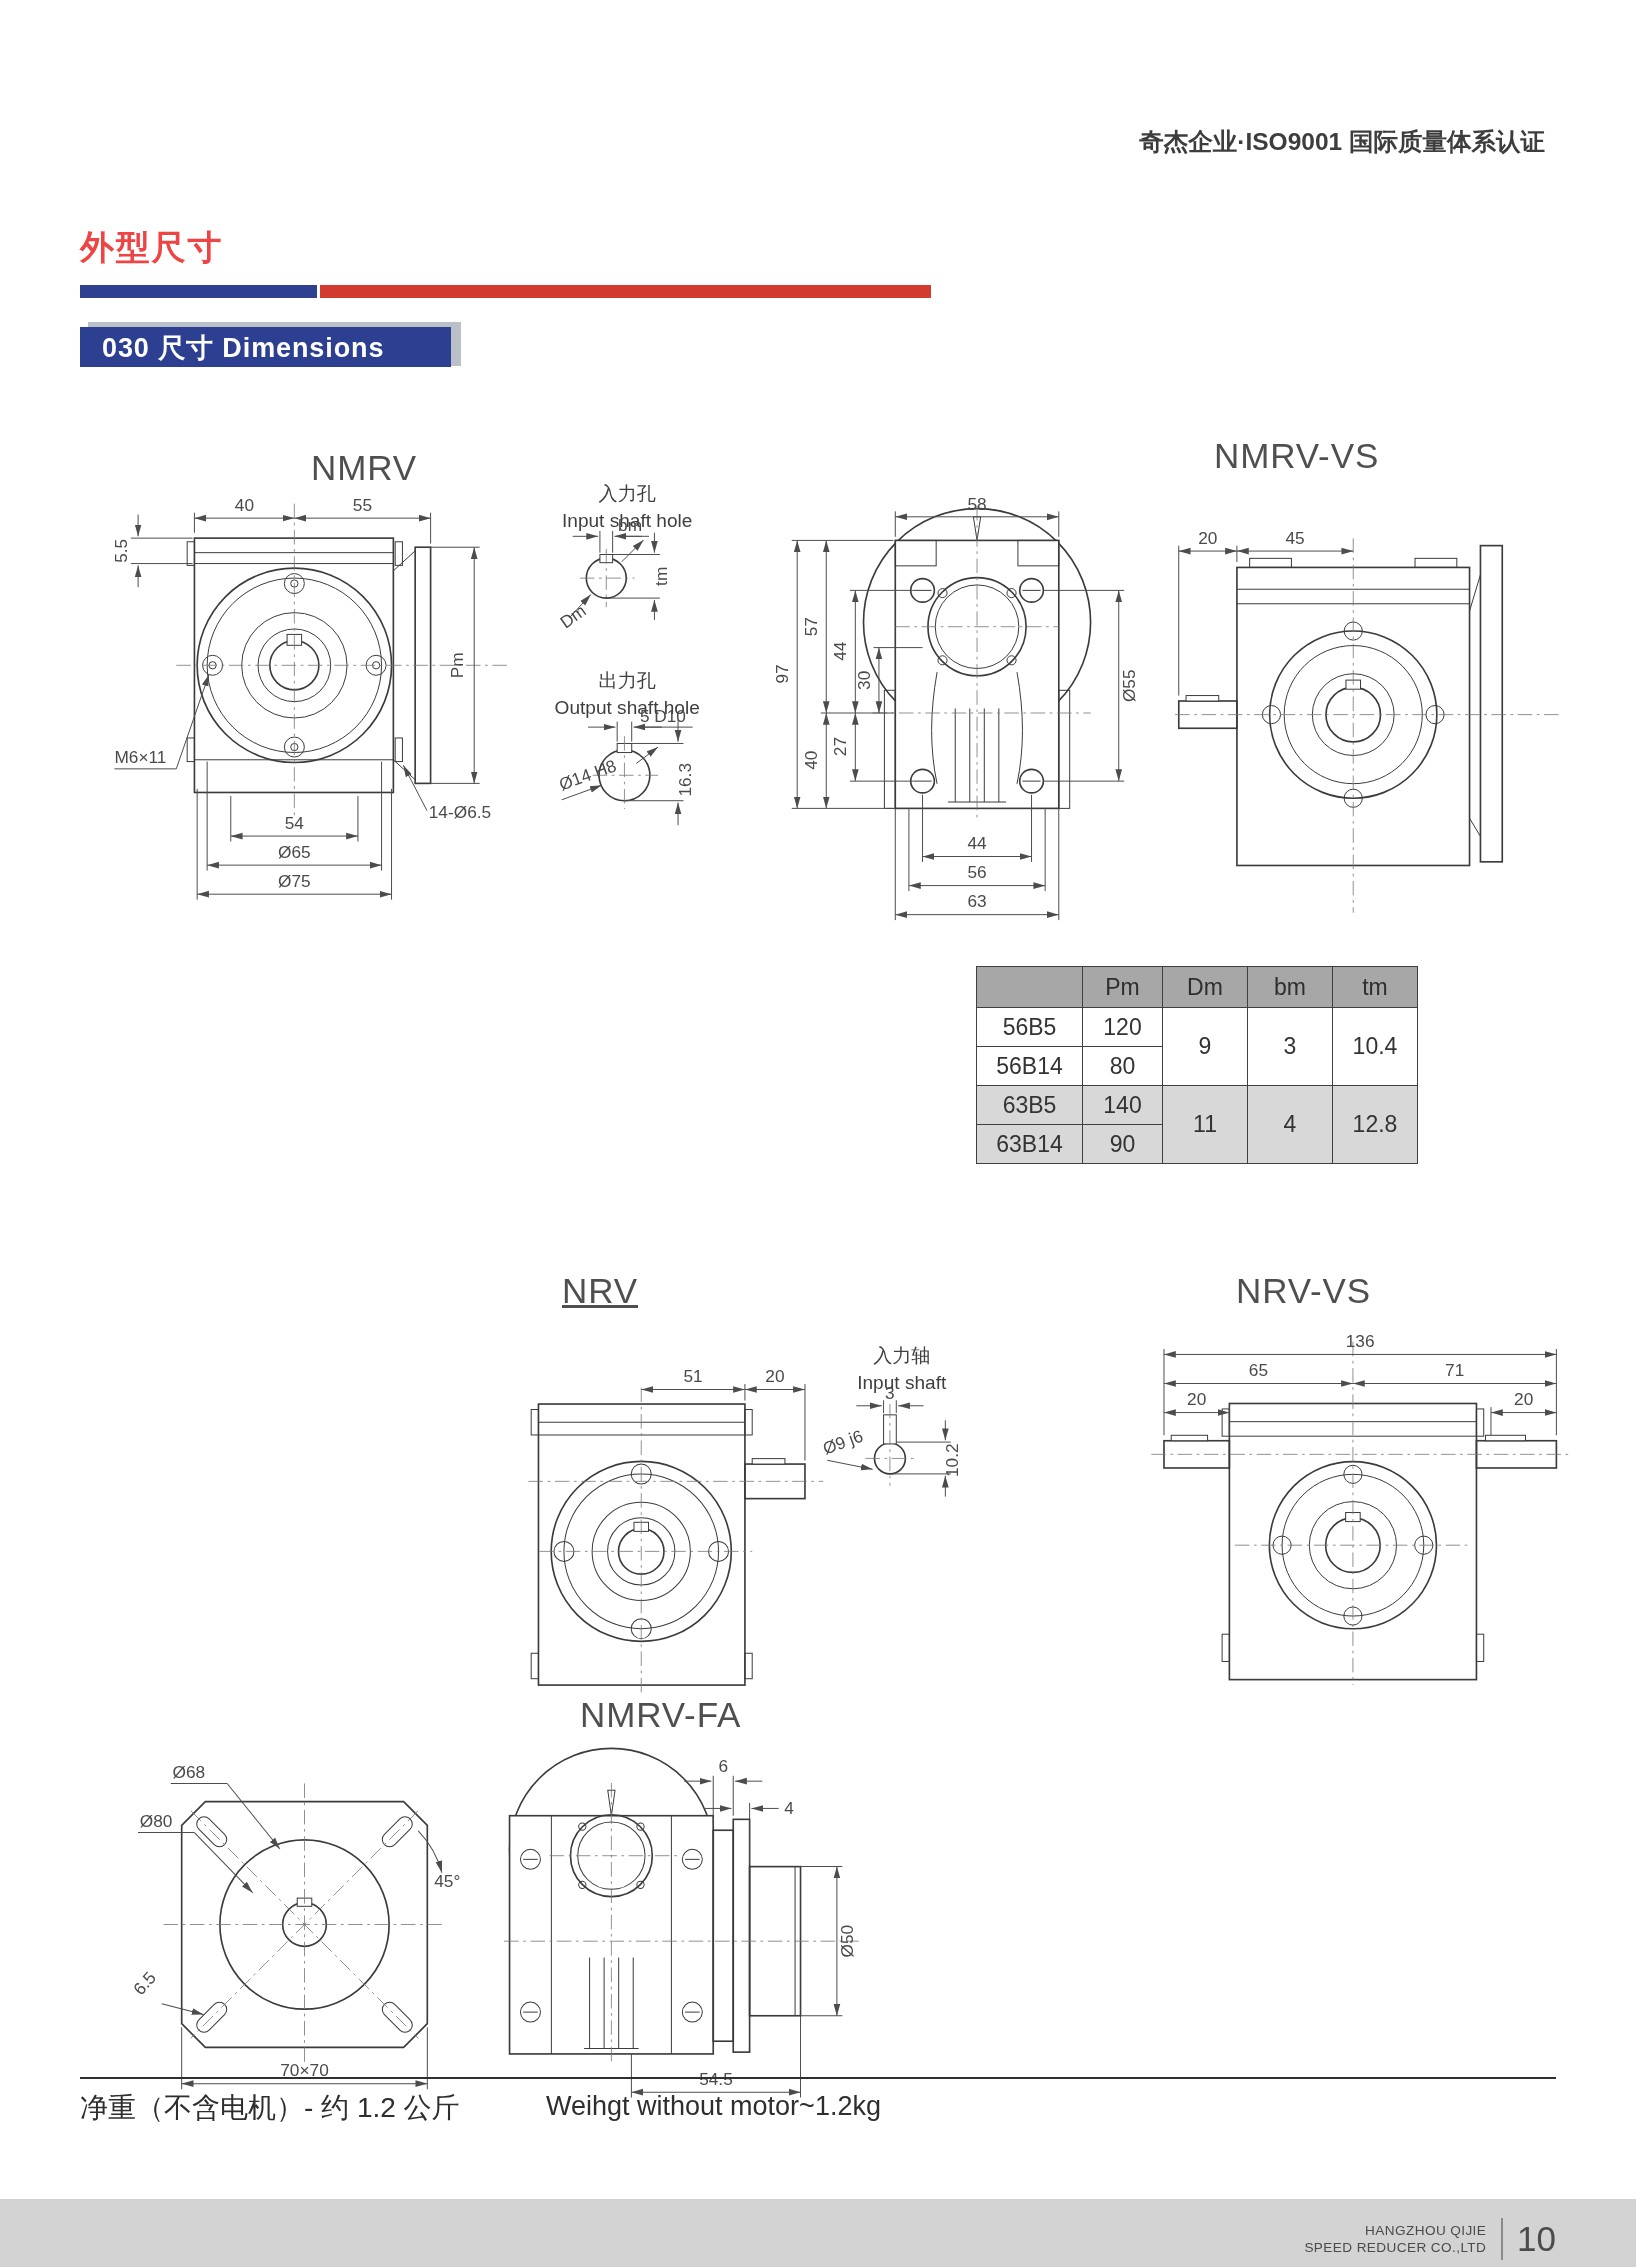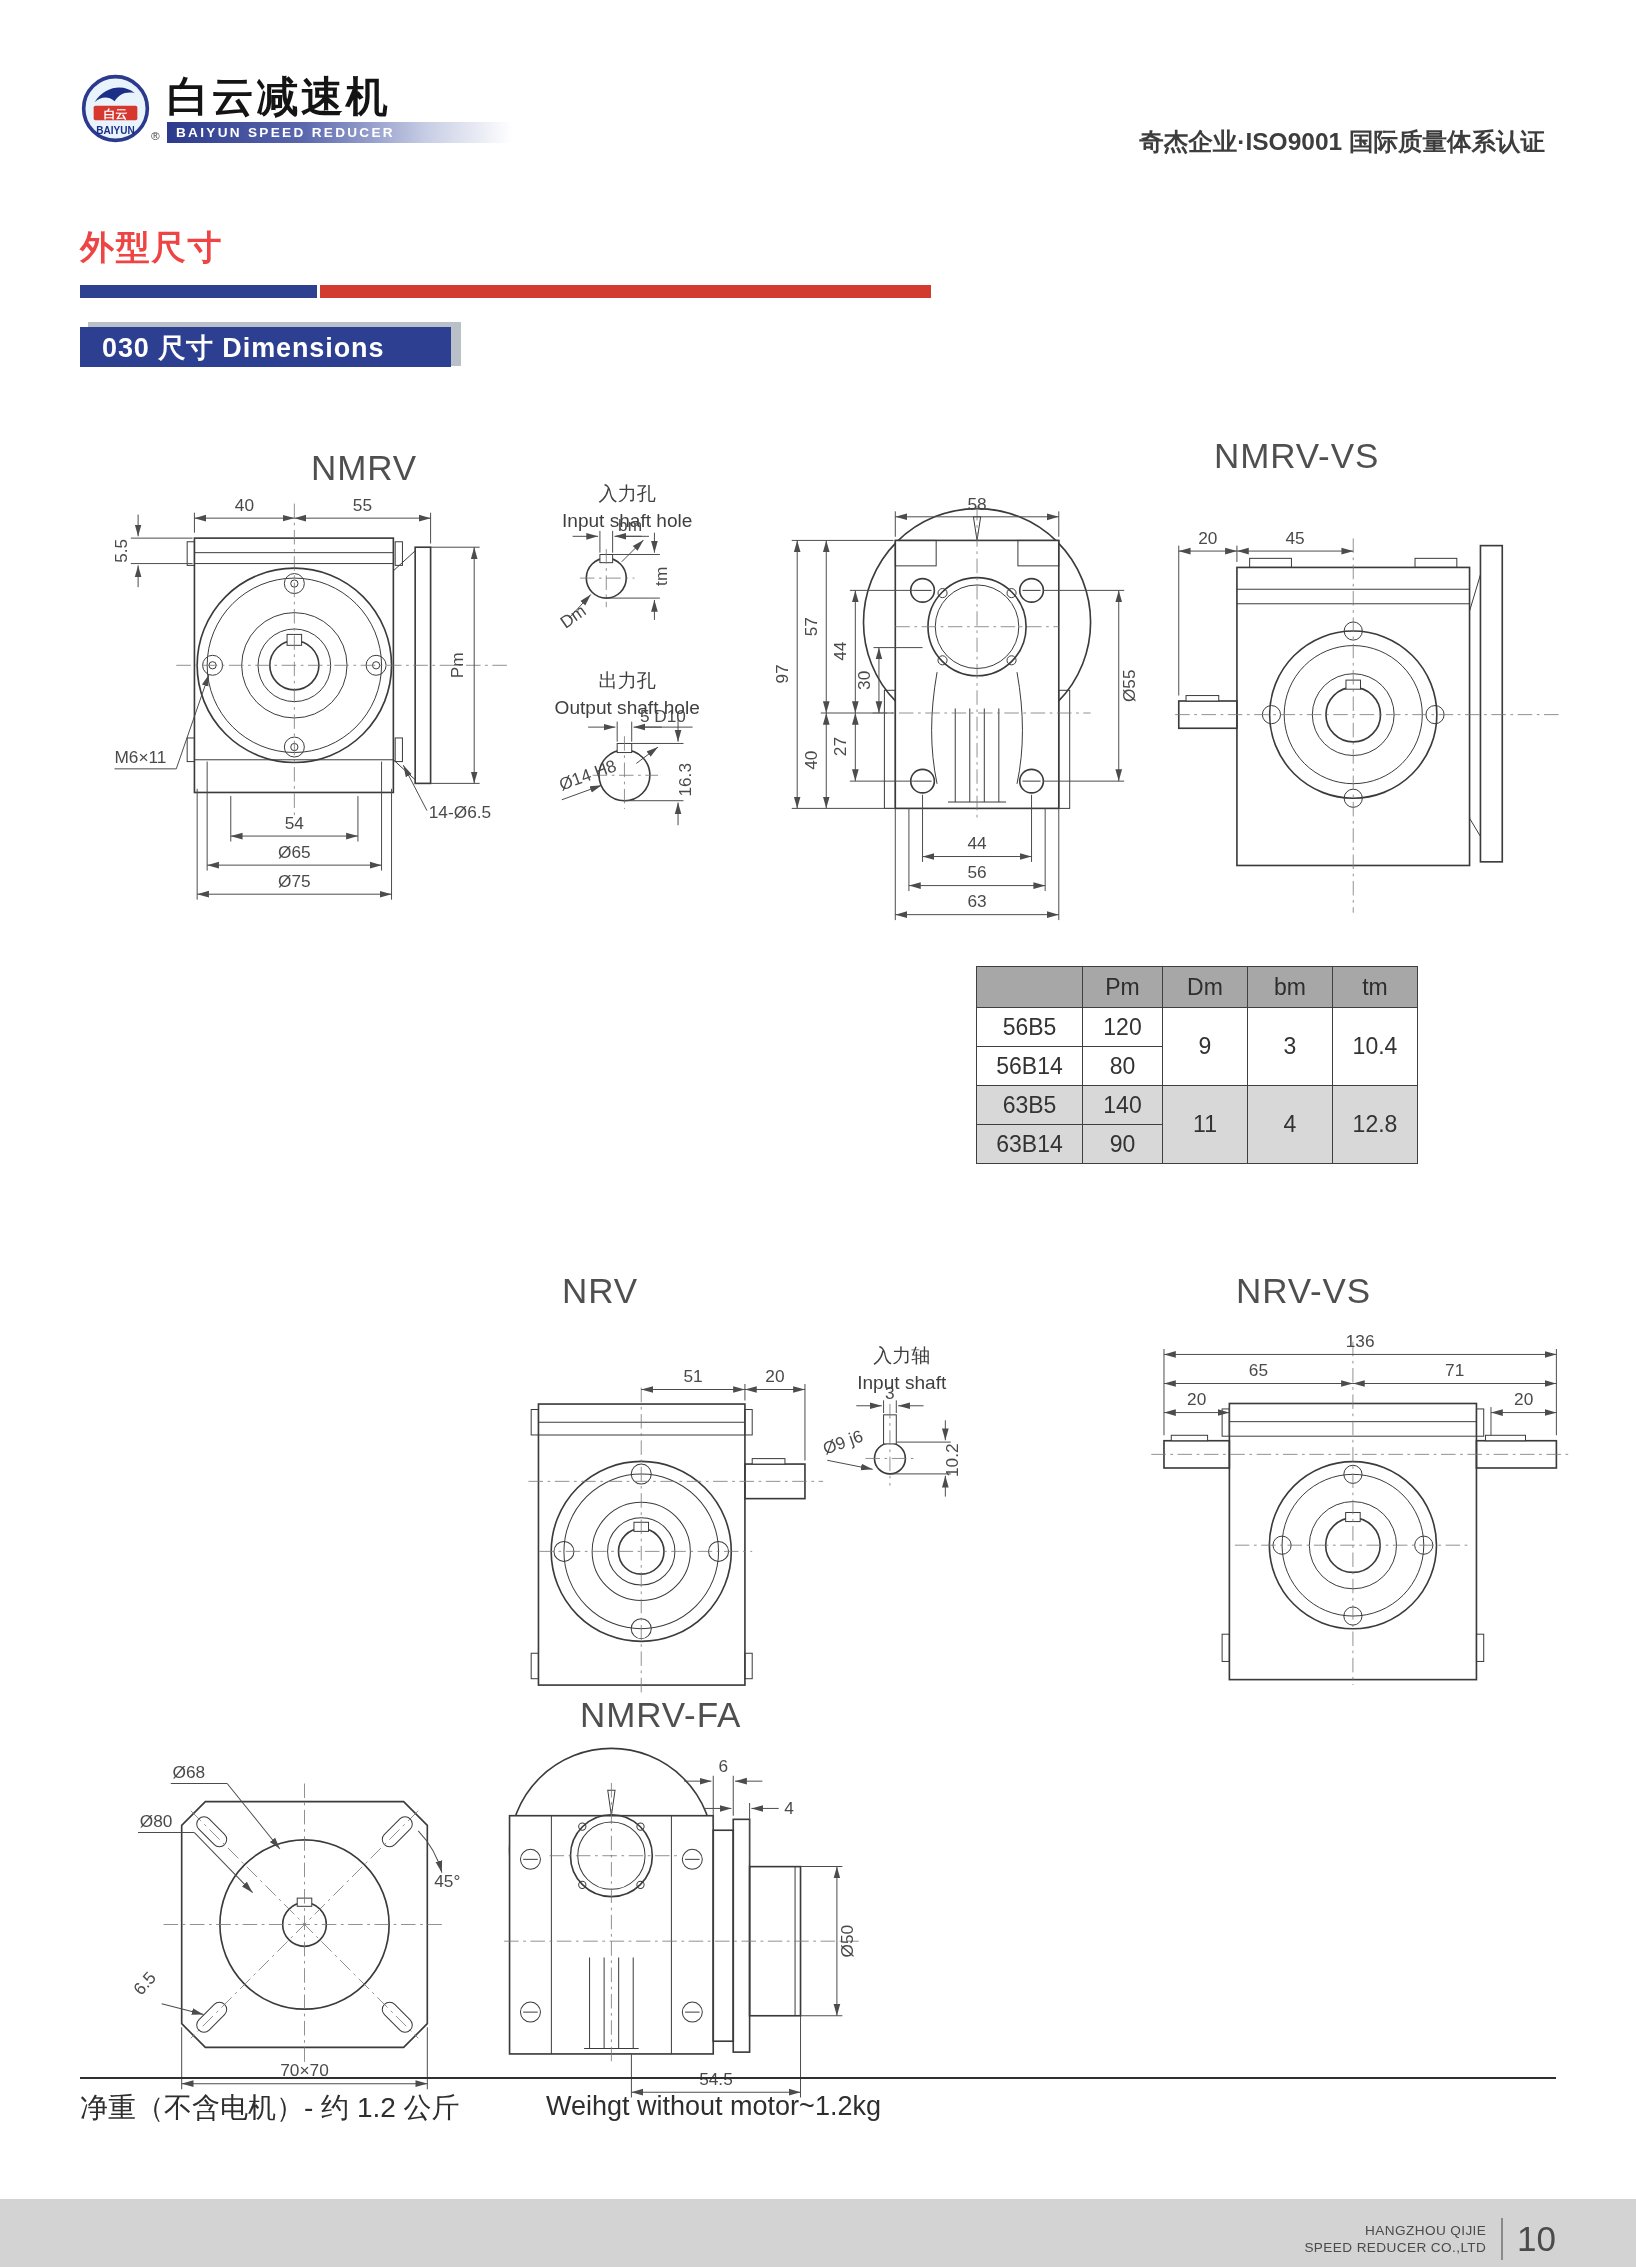--- a/index.html
+++ b/index.html
@@ -42,47 +42,35 @@
      display:flex;align-items:center;justify-content:flex-end;padding-right:80px;box-sizing:border-box;}
   .footer-co{text-align:right;font-size:13.6px;color:#4b4b4b;line-height:17.3px;letter-spacing:0.4px;}
   .footer-div{width:1.8px;height:42px;background:#8a8a8a;margin:0 14.5px;}
   .footer-page{font-size:35px;color:#4b4b4b;}
 </style>
 </head>
 <body>
 
 <div class="page">
 
-  <div class="abs" style="left:80px;top:73px;width:473px;height:76px;">
-    <svg style="left:0;top:0;" width="71" height="71" viewBox="0 0 78 78">
-      <circle cx="39" cy="39" r="35" fill="#e8f3fb" stroke="#2b3a8c" stroke-width="4"></circle>
-      <path d="M16,32 C28,14 48,12 60,22 C49,20 43,24 38,31 C30,24 22,27 16,32 Z" fill="#1c2f86"></path>
-      <rect x="15" y="36" width="48" height="16" rx="2" fill="#d6372e"></rect>
-      <text x="39" y="49" text-anchor="middle" font-size="13" font-weight="bold" fill="#ffffff">白云</text>
-      <text x="39" y="67" text-anchor="middle" font-size="11" font-weight="bold" fill="#1c2f86">BAIYUN</text>
-    </svg>
-    <span class="reg">®</span>
-    <div class="brand-cn">白云减速机</div>
-    <div class="brand-bar">BAIYUN SPEED REDUCER</div>
-  </div>
 
   <div class="cert">奇杰企业·ISO9001 国际质量体系认证</div>
 
   <div class="title-row">
     <span class="title-cn">外型尺寸</span>
   </div>
   <div class="bar-blue"></div>
   <div class="bar-red"></div>
 
   <div class="sec-shadow"></div>
   <div class="sec-box">030 尺寸  Dimensions</div>
 
   <div class="dtitle" style="left:311px;top:448px;">NMRV</div>
   <div class="dtitle" style="left:1214px;top:436px;">NMRV-VS</div>
-  <div class="dtitle" style="left:562px;top:1271px;">NRV</div>
+  <div class="dtitle" style="left:562px;top:1271px;text-decoration:underline;">NRV</div>
   <div class="dtitle" style="left:1236px;top:1271px;">NRV-VS</div>
   <div class="dtitle" style="left:580px;top:1695px;">NMRV-FA</div>
 
   <svg style="left:105px;top:480px;" width="455" height="436" viewBox="0 0 500 480">
     <defs>
         <marker id="ar1" viewBox="0 0 12 8" markerWidth="13" markerHeight="9" refX="12" refY="4" orient="auto-start-reverse" markerUnits="userSpaceOnUse">
           <path d="M0,0.6 L12,4 L0,7.4 Z" fill="#4c4c4c"></path>
         </marker>
       </defs>
     <g>

